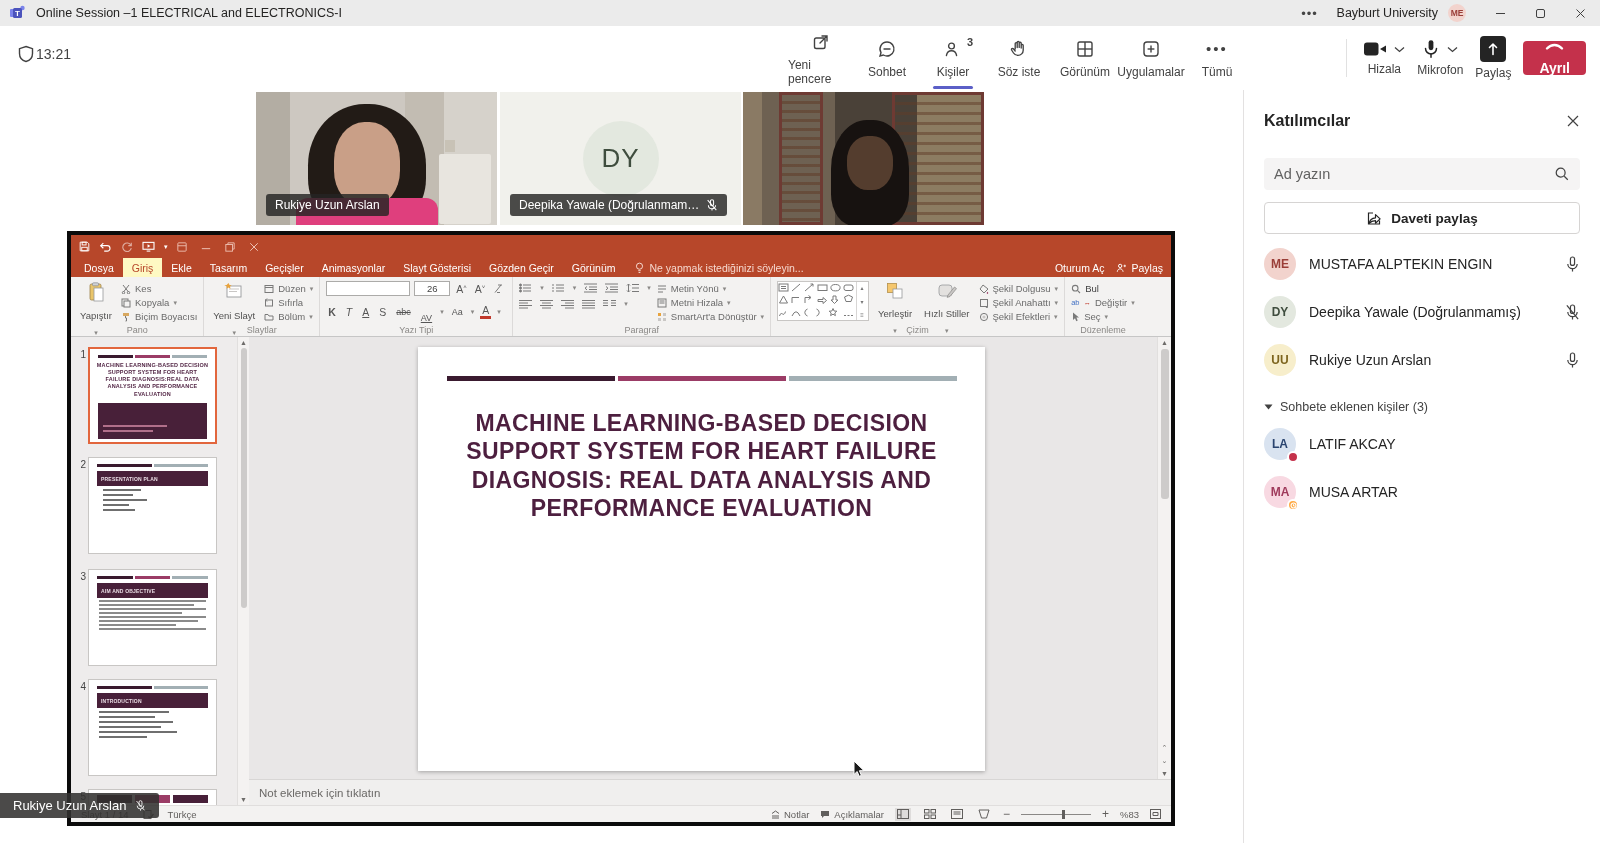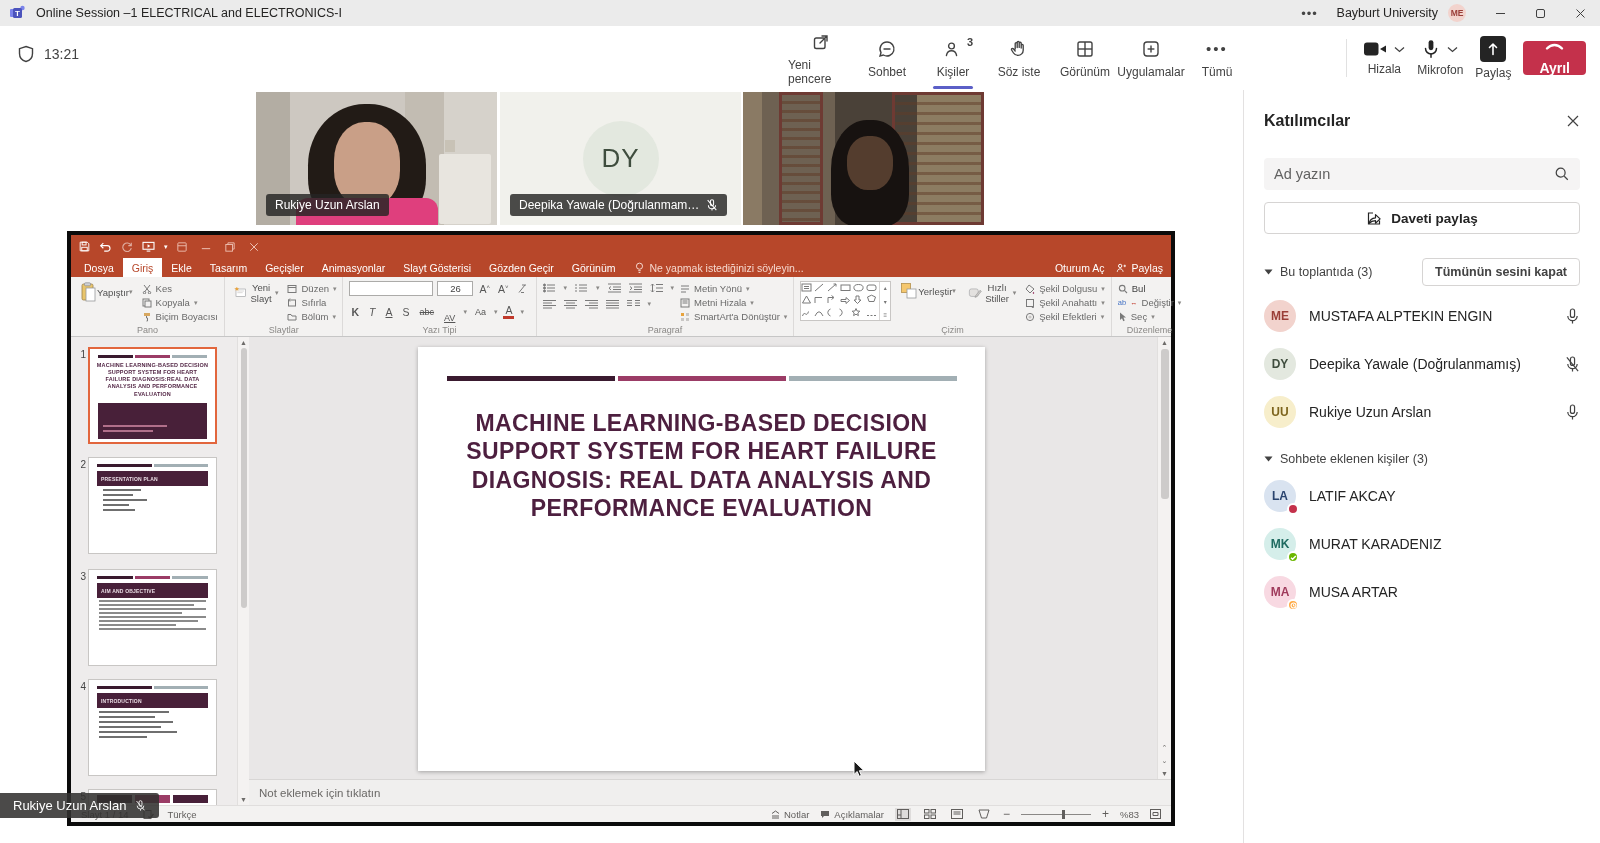--- a/index.html
+++ b/index.html
@@ -15,21 +15,21 @@
   .t-title { color:#252423; }
   .t-spacer { flex:1; }
   .t-dots { width:34px; text-align:center; color:#444; font-size:13px; letter-spacing:1px; }
   .t-org { margin:0 10px; color:#252423; }
   .t-me { width:18px; height:18px; border-radius:50%; background:#f2d3cd; color:#9a3e38;
           font-size:8.5px; font-weight:bold; display:flex; align-items:center; justify-content:center; margin-right:14px; }
   .winbtn { width:40px; height:26px; display:flex; align-items:center; justify-content:center; color:#404040; }
 
   
   .toolbar { position:absolute; top:26px; left:0; right:0; height:64px; background:#fff; }
-  .timer { position:absolute; left:16px; top:18px; display:flex; align-items:center; gap:8px;
+  .timer { position:absolute; left:16px; top:18px; display:flex; align-items:center; gap:0;
            color:#424242; font-size:14px; }
   .tb-actions { position:absolute; left:788px; top:4px; display:flex; }
   .tb-btn { width:66px; height:56px; display:flex; flex-direction:column; align-items:center;
             justify-content:center; gap:5px; color:#424242; font-size:12px; position:relative; cursor:default; }
   .tb-btn.active::after { content:""; position:absolute; bottom:-3px; left:13px; right:13px; height:3px;
             border-radius:2px; background:#5b5fc7; }
   .tb-ico { position:relative; height:22px; display:flex; align-items:center; }
   .tb-badge { position:absolute; right:-10px; top:-2px; font-size:11px; font-weight:bold; color:#424242; }
   .tb-right { position:absolute; right:14px; top:0; height:64px; display:flex; align-items:center; gap:12px; }
   .tb-div { width:1px; height:38px; background:#e1e1e1; margin-right:4px; }
@@ -74,32 +74,32 @@
   .ppt { position:absolute; left:67px; top:231px; width:1108px; height:595px; border:4px solid #0b0b0b;
          background:#f3f2f1; display:flex; flex-direction:column; font-size:10px; }
   .ppt-titlebar { height:23px; background:#b7472a; color:#fff; display:flex; align-items:center;
                   padding:0 8px; gap:9px; flex:0 0 auto; }
   .qat { display:flex; align-items:center; gap:9px; }
   .ppt-wtitle { flex:1; text-align:center; font-size:10.5px; color:#fbe3da; }
   .ppt-winctl { display:flex; align-items:center; gap:14px; opacity:.9; padding-right:4px; }
   .ppt-tabs { height:19px; background:#b7472a; display:flex; align-items:stretch; color:#fff;
               font-size:10.5px; padding-left:4px; flex:0 0 auto; }
   .ptab { padding:0 9px; display:flex; align-items:center; }
-  .ptab.active { background:#ffffff; color:#b7472a; }
+  .ptab.active { background:#fef9c3; color:#b7472a; }
   .tellme { display:flex; align-items:center; gap:6px; padding:0 10px; color:#f6d9cf; }
   .ppt-tabs .right { margin-left:auto; display:flex; align-items:center; gap:12px; padding-right:8px; }
   .ppt-tabs .right .chip { display:flex; align-items:center; gap:5px; }
 
   .ppt-ribbon { height:60px; background:#f3f2f1; border-bottom:1px solid #c6c6c6; display:flex;
                 color:#515151; flex:0 0 auto; }
   .rgroup { position:relative; border-right:1px solid #dcdad9; padding:4px 6px 13px; }
   .rgl { position:absolute; bottom:1px; left:0; right:0; text-align:center; font-size:9px; color:#8a8886; }
   .rbody { display:flex; gap:6px; align-items:flex-start; height:43px; }
-  .bigbtn { display:flex; flex-direction:row; align-items:center; gap:0; font-size:9.5px;
-            color:#515151; padding:1px 3px; text-align:center; }
+  .bigbtn { display:flex; flex-direction:column; align-items:center; gap:8px; font-size:9.5px;
+            color:#515151; padding:1px 3px; text-align:right; }
   .scol { display:flex; flex-direction:column; gap:3px; padding-top:2px; }
   .srow { display:flex; align-items:center; gap:4px; font-size:9.5px; color:#6a6a6a; white-space:nowrap; }
   .drop { font-size:7px; color:#8a8886; }
   .fontbox { width:84px; height:15px; border:1px solid #acaba9; background:#fff; }
   .sizebox { width:36px; height:15px; border:1px solid #acaba9; background:#fff; font-size:9.5px;
              display:flex; align-items:center; justify-content:center; color:#444; }
   .fbtn { font-size:10.5px; color:#565656; padding:0 2px; }
   .lnico { display:inline-block; }
   .gallery { width:92px; height:40px; background:#fff; border:1px solid #c8c6c4; display:flex; }
   .gal-scroll { width:11px; border-left:1px solid #d8d6d5; display:flex; flex-direction:column;
@@ -1018,31 +1018,20 @@
     </div>
     <button class="p-invite">
       <span>
           <svg width="16" height="15" viewBox="0 0 16 15" fill="none" stroke="#242424" stroke-width="1.2">
             <path d="M9.5 6.8C5.5 7.2 3.6 9.4 3.2 12.4c1.6-1.9 3.4-2.7 6.3-2.8v2.6l4.6-4.3L9.5 3.6z" stroke-linejoin="round"></path>
             <path d="M7 2H2.5v11h11V9.5"></path>
           </svg>
         </span>
       <span>Daveti paylaş</span>
     </button>
-    <div class="p-sec">
-      <span class="sec-label">
-        <span>
-            <svg width="9" height="6" viewBox="0 0 9 6">
-              <path d="M0.5 0.5h8L4.5 5.5z" fill="#424242"></path>
-            </svg>
-          </span>
-        <span>Bu toplantıda (3)</span>
-      </span>
-      <button class="muteall">Tümünün sesini kapat</button>
-    </div>
     <div class="p-rows">
       <div class="p-row">
         <span class="avatar av-me">ME</span>
         <span class="p-name">MUSTAFA ALPTEKIN ENGIN</span>
         <span class="p-mic">
             <svg width="15" height="17" viewBox="0 0 16 18" fill="none" stroke="#424242" stroke-width="1.3">
               <rect x="5.8" y="1" width="4.4" height="9" rx="2.2"></rect>
               <path d="M3 8.5a5 5 0 0 0 10 0"></path>
               <line x1="8" y1="13.5" x2="8" y2="16.5"></line>
             </svg>
@@ -1082,31 +1071,20 @@
         <span>Sohbete eklenen kişiler (3)</span>
       </span>
     </div>
     <div class="p-rows">
       <div class="p-row">
         <span class="avatar av-la">
             <span>LA</span>
           <span class="stdot st-busy"></span>
         </span>
         <span class="p-name">LATIF AKCAY</span>
-      </div>
-      <div class="p-row">
-        <span class="avatar av-mk">
-            <span>MK</span>
-          <span class="stdot st-avail">
-              <svg viewBox="0 0 8 8" fill="none" stroke="#fff" stroke-width="1.6">
-                <path d="M1.2 4.2l1.8 1.8 3.6-3.8"></path>
-              </svg>
-            </span>
-        </span>
-        <span class="p-name">MURAT KARADENIZ</span>
       </div>
       <div class="p-row">
         <span class="avatar av-ma">
             <span>MA</span>
           <span class="stdot st-away">
               <svg viewBox="0 0 8 8" fill="none" stroke="#fff" stroke-width="1.3">
                 <circle cx="4" cy="4" r="2.8"></circle>
                 <path d="M4 2.5V4l1.2 1"></path>
               </svg>
             </span>

